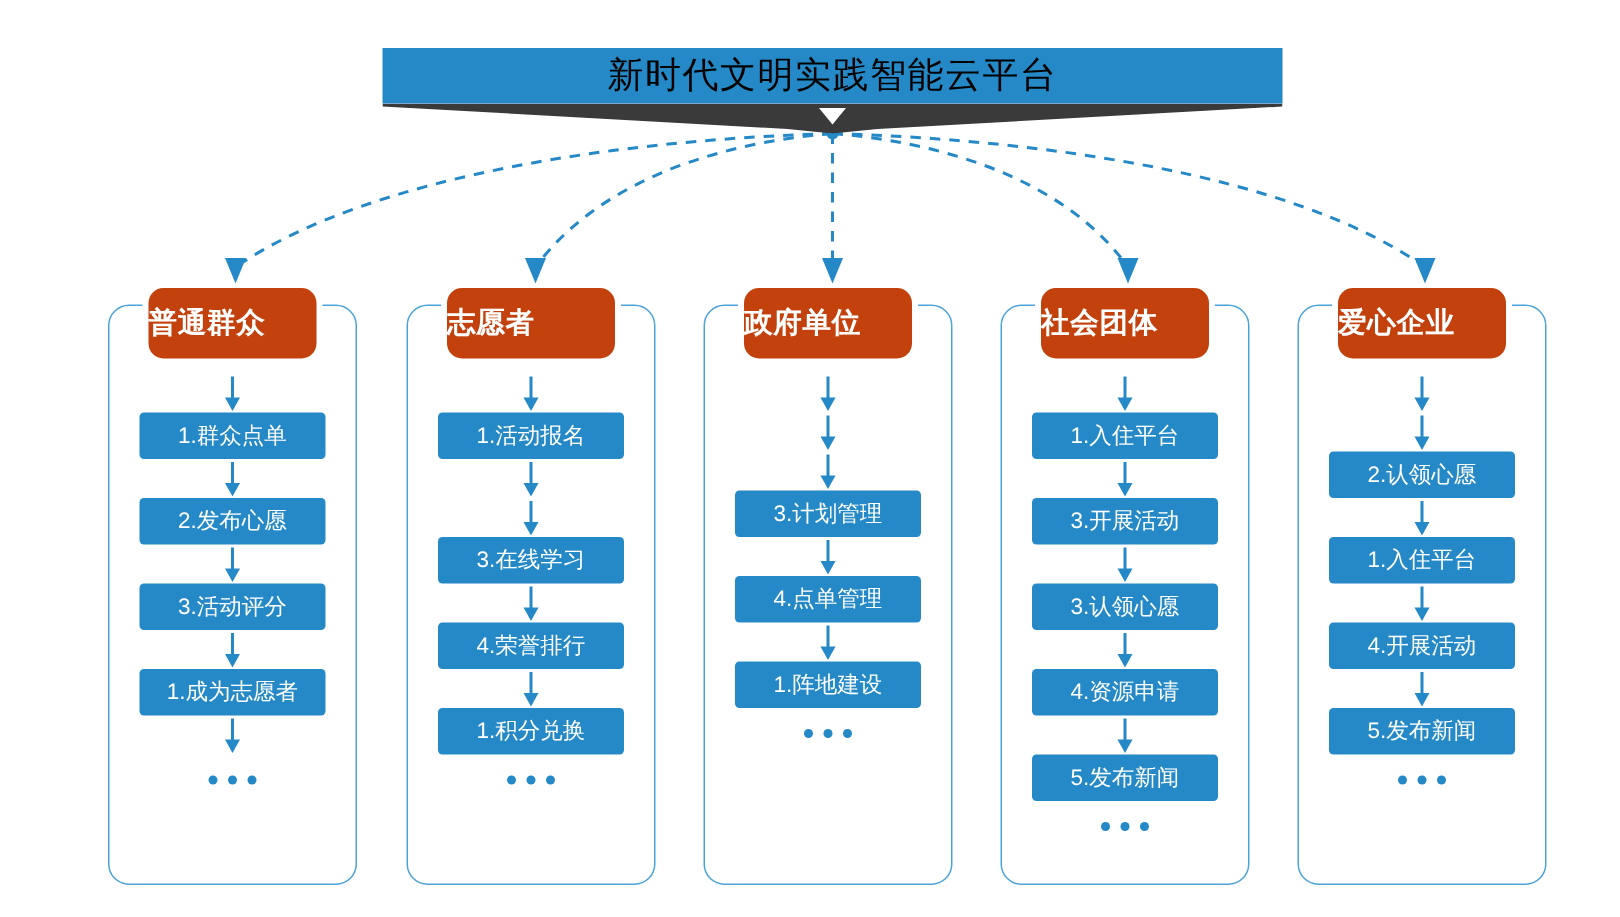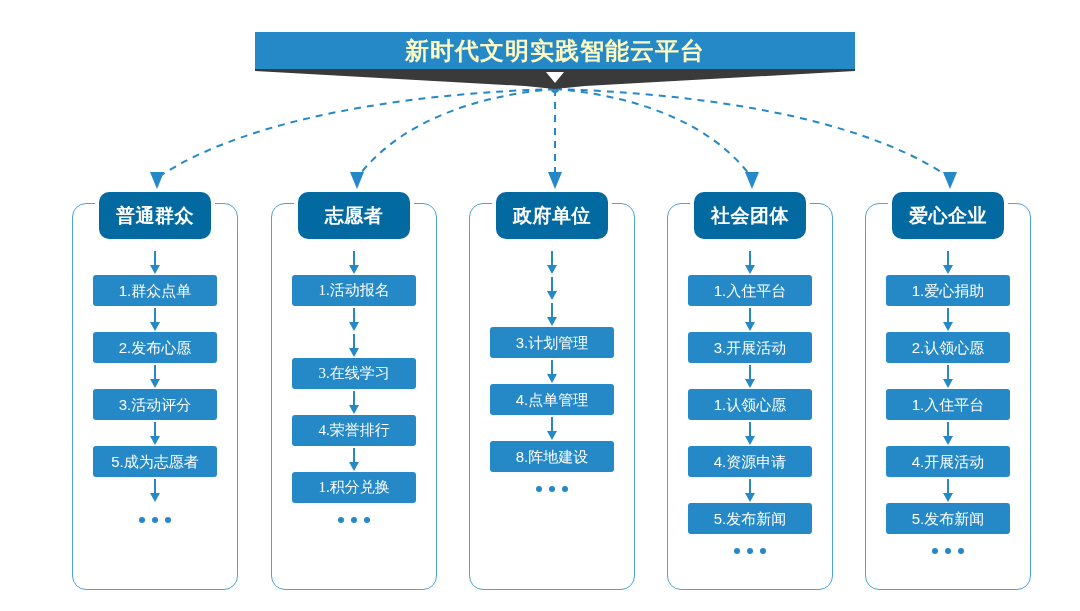--- a/index.html
+++ b/index.html
@@ -29,23 +29,23 @@
     top: 32px;
     width: 600px;
     height: 37px;
     background: #2489c6;
     display: flex;
     align-items: center;
     justify-content: center;
     z-index: 5;
   }
   .title-banner .title-text {
-    color: #fef9c3;
+    color: #000000;
     font-size: 24px;
-    font-weight: bold;
+    font-weight: normal;
     letter-spacing: 1px;
     line-height: 1;
     white-space: nowrap;
   }
 
   
   .banner-shadow {
     position: absolute;
     left: 255px;
     top: 69px;
@@ -74,21 +74,21 @@
     z-index: 3;
   }
 
   .column {
     position: absolute;
     top: 203px;
     width: 166px;
     height: 387px;
   }
   .col-0 { left: 72px; }
-  .col-1 { left: 271px; font-family: Liberation Serif, serif; }
+  .col-1 { left: 271px; }
   .col-2 { left: 469px; }
   .col-3 { left: 667px; }
   .col-4 { left: 865px; }
 
   .col-frame {
     position: absolute;
     left: 0;
     top: 0;
     width: 100%;
     height: 100%;
@@ -109,25 +109,24 @@
     background: #ffffff;
   }
 
   .col-header {
     position: absolute;
     left: 50%;
     transform: translateX(-50%);
     top: -11px;
     width: 112px;
     height: 47px;
-    background: #0369a1;
+    background: #c2410c;
     border-radius: 10px;
     display: flex;
     align-items: center;
-    justify-content: center;
     box-sizing: border-box;
   }
   .col-header .header-text {
     color: #ffffff;
     font-size: 19px;
     font-weight: bold;
     letter-spacing: 0.5px;
     white-space: nowrap;
     line-height: 1;
   }
@@ -251,21 +250,21 @@
         <div class="flow-arrow"></div>
         <div class="flow-item">
           <span class="item-text">2.发布心愿</span>
         </div>
         <div class="flow-arrow"></div>
         <div class="flow-item">
           <span class="item-text">3.活动评分</span>
         </div>
         <div class="flow-arrow"></div>
         <div class="flow-item">
-          <span class="item-text">5.成为志愿者</span>
+          <span class="item-text">1.成为志愿者</span>
         </div>
         <div class="flow-arrow"></div>
         <div class="ellipsis">
           <span class="dot"></span>
           <span class="dot"></span>
           <span class="dot"></span>
         </div>
       </div>
     </div>
 
@@ -313,21 +312,21 @@
         <div class="flow-arrow"></div>
         <div class="flow-item">
           <span class="item-text">3.计划管理</span>
         </div>
         <div class="flow-arrow"></div>
         <div class="flow-item">
           <span class="item-text">4.点单管理</span>
         </div>
         <div class="flow-arrow"></div>
         <div class="flow-item">
-          <span class="item-text">8.阵地建设</span>
+          <span class="item-text">1.阵地建设</span>
         </div>
         <div class="ellipsis">
           <span class="dot"></span>
           <span class="dot"></span>
           <span class="dot"></span>
         </div>
       </div>
     </div>
 
     <div class="column col-3">
@@ -340,21 +339,21 @@
         <div class="flow-arrow"></div>
         <div class="flow-item">
           <span class="item-text">1.入住平台</span>
         </div>
         <div class="flow-arrow"></div>
         <div class="flow-item">
           <span class="item-text">3.开展活动</span>
         </div>
         <div class="flow-arrow"></div>
         <div class="flow-item">
-          <span class="item-text">1.认领心愿</span>
+          <span class="item-text">3.认领心愿</span>
         </div>
         <div class="flow-arrow"></div>
         <div class="flow-item">
           <span class="item-text">4.资源申请</span>
         </div>
         <div class="flow-arrow"></div>
         <div class="flow-item">
           <span class="item-text">5.发布新闻</span>
         </div>
         <div class="ellipsis">
@@ -366,23 +365,20 @@
     </div>
 
     <div class="column col-4">
       <div class="col-frame"></div>
       <div class="header-gap"></div>
       <div class="col-header">
         <span class="header-text">爱心企业</span>
       </div>
       <div class="col-body">
         <div class="flow-arrow"></div>
-        <div class="flow-item">
-          <span class="item-text">1.爱心捐助</span>
-        </div>
         <div class="flow-arrow"></div>
         <div class="flow-item">
           <span class="item-text">2.认领心愿</span>
         </div>
         <div class="flow-arrow"></div>
         <div class="flow-item">
           <span class="item-text">1.入住平台</span>
         </div>
         <div class="flow-arrow"></div>
         <div class="flow-item">

